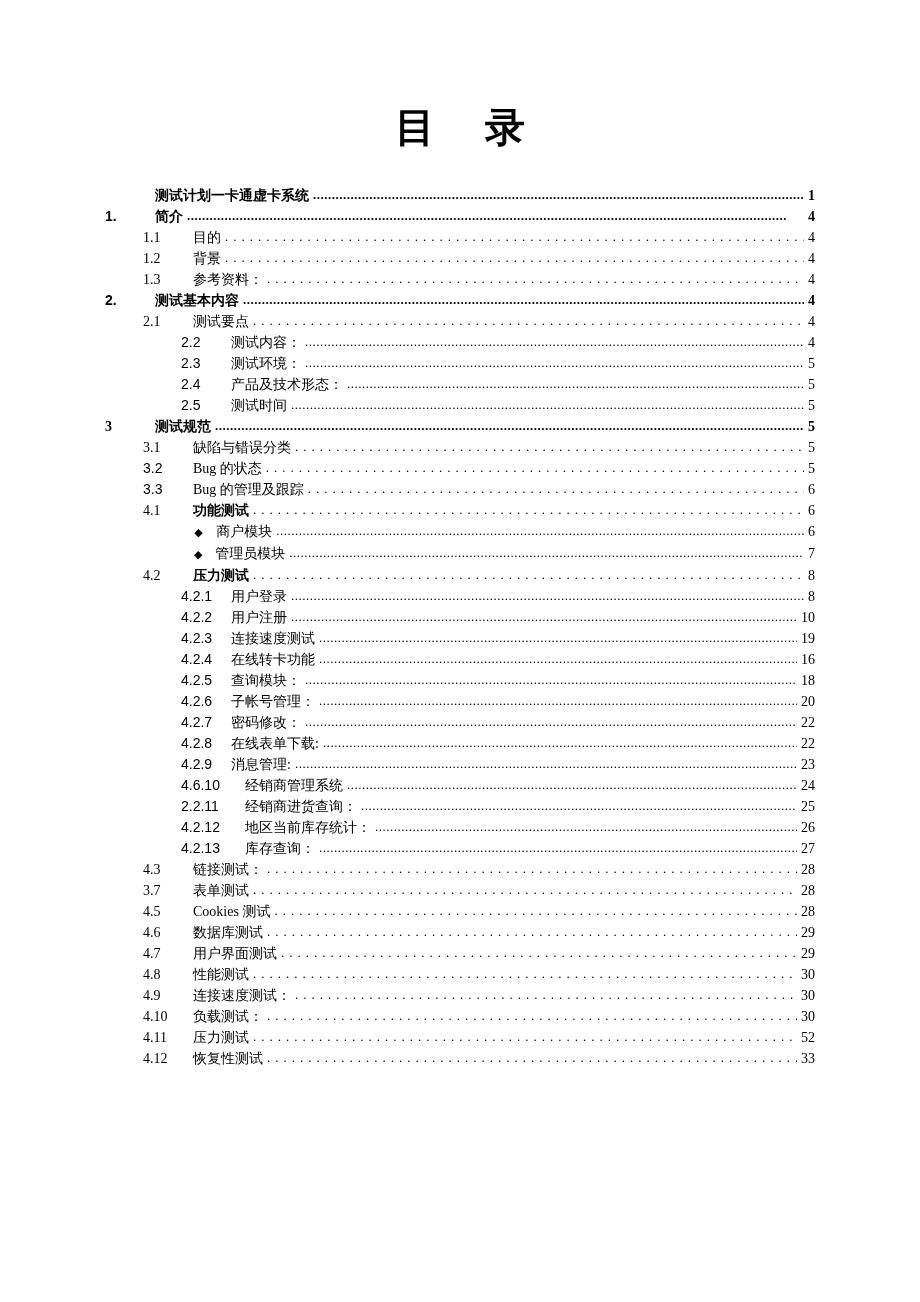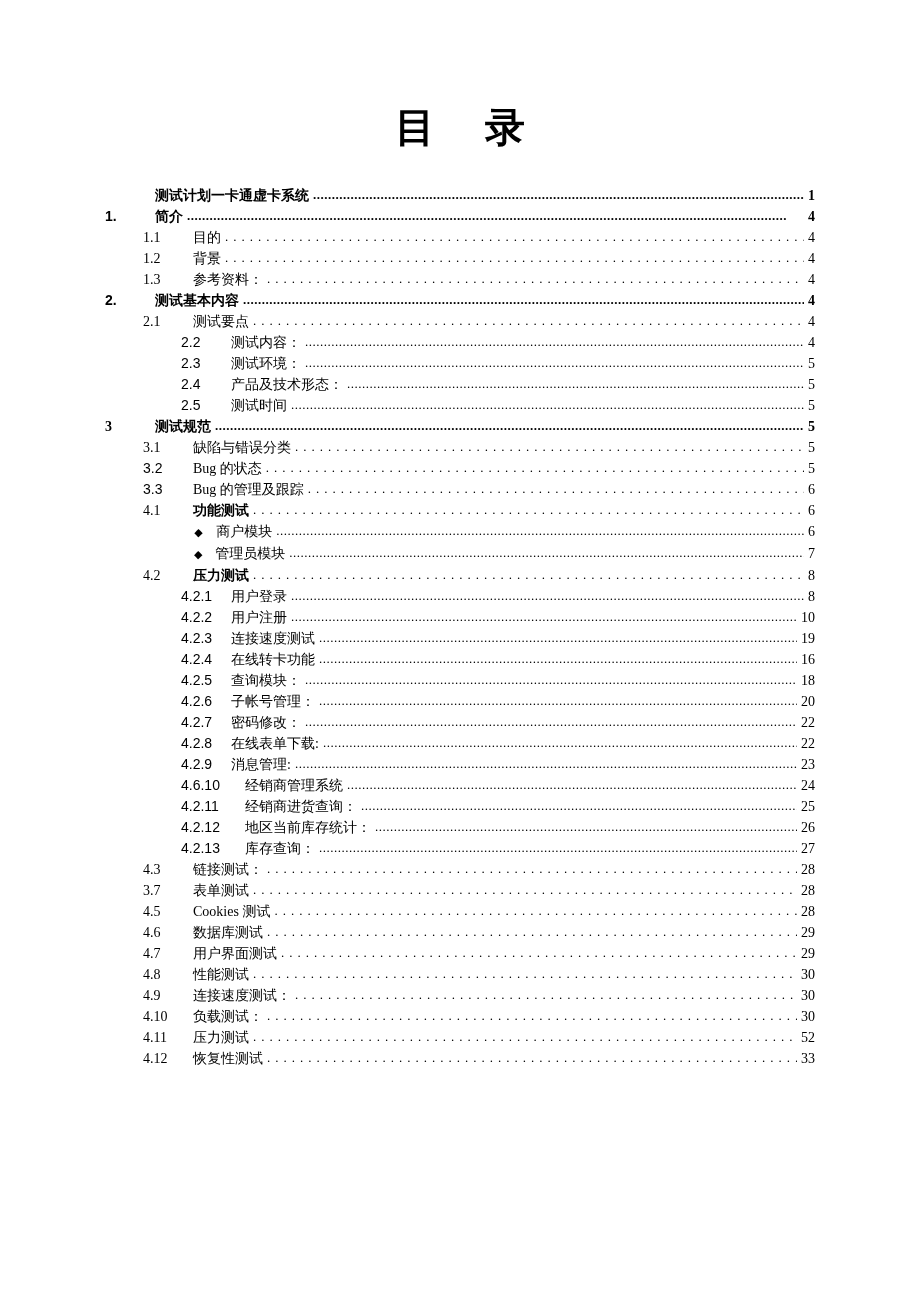--- a/index.html
+++ b/index.html
@@ -245,21 +245,21 @@
         <span class="leader dense">................................................................................................................................................................</span>
         <span class="pg">23</span>
       </div>
       <div class="toc-line ind3">
         <span class="num wide sans">4.6.10</span>
         <span class="label">经销商管理系统</span>
         <span class="leader dense">................................................................................................................................................................</span>
         <span class="pg">24</span>
       </div>
       <div class="toc-line ind3">
-        <span class="num wide sans">4.2.11</span>
+        <span class="num wide sans">2.2.11</span>
         <span class="label">经销商进货查询：</span>
         <span class="leader dense">................................................................................................................................................................</span>
         <span class="pg">25</span>
       </div>
       <div class="toc-line ind3">
         <span class="num wide sans">4.2.12</span>
         <span class="label">地区当前库存统计：</span>
         <span class="leader dense">................................................................................................................................................................</span>
         <span class="pg">26</span>
       </div>

